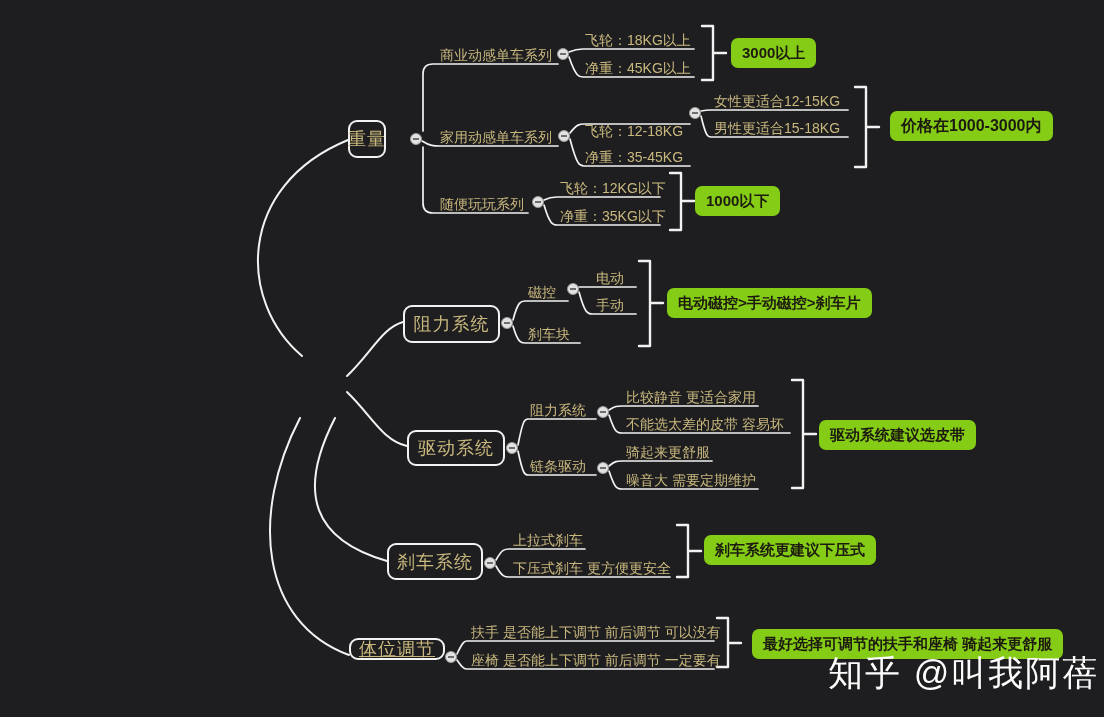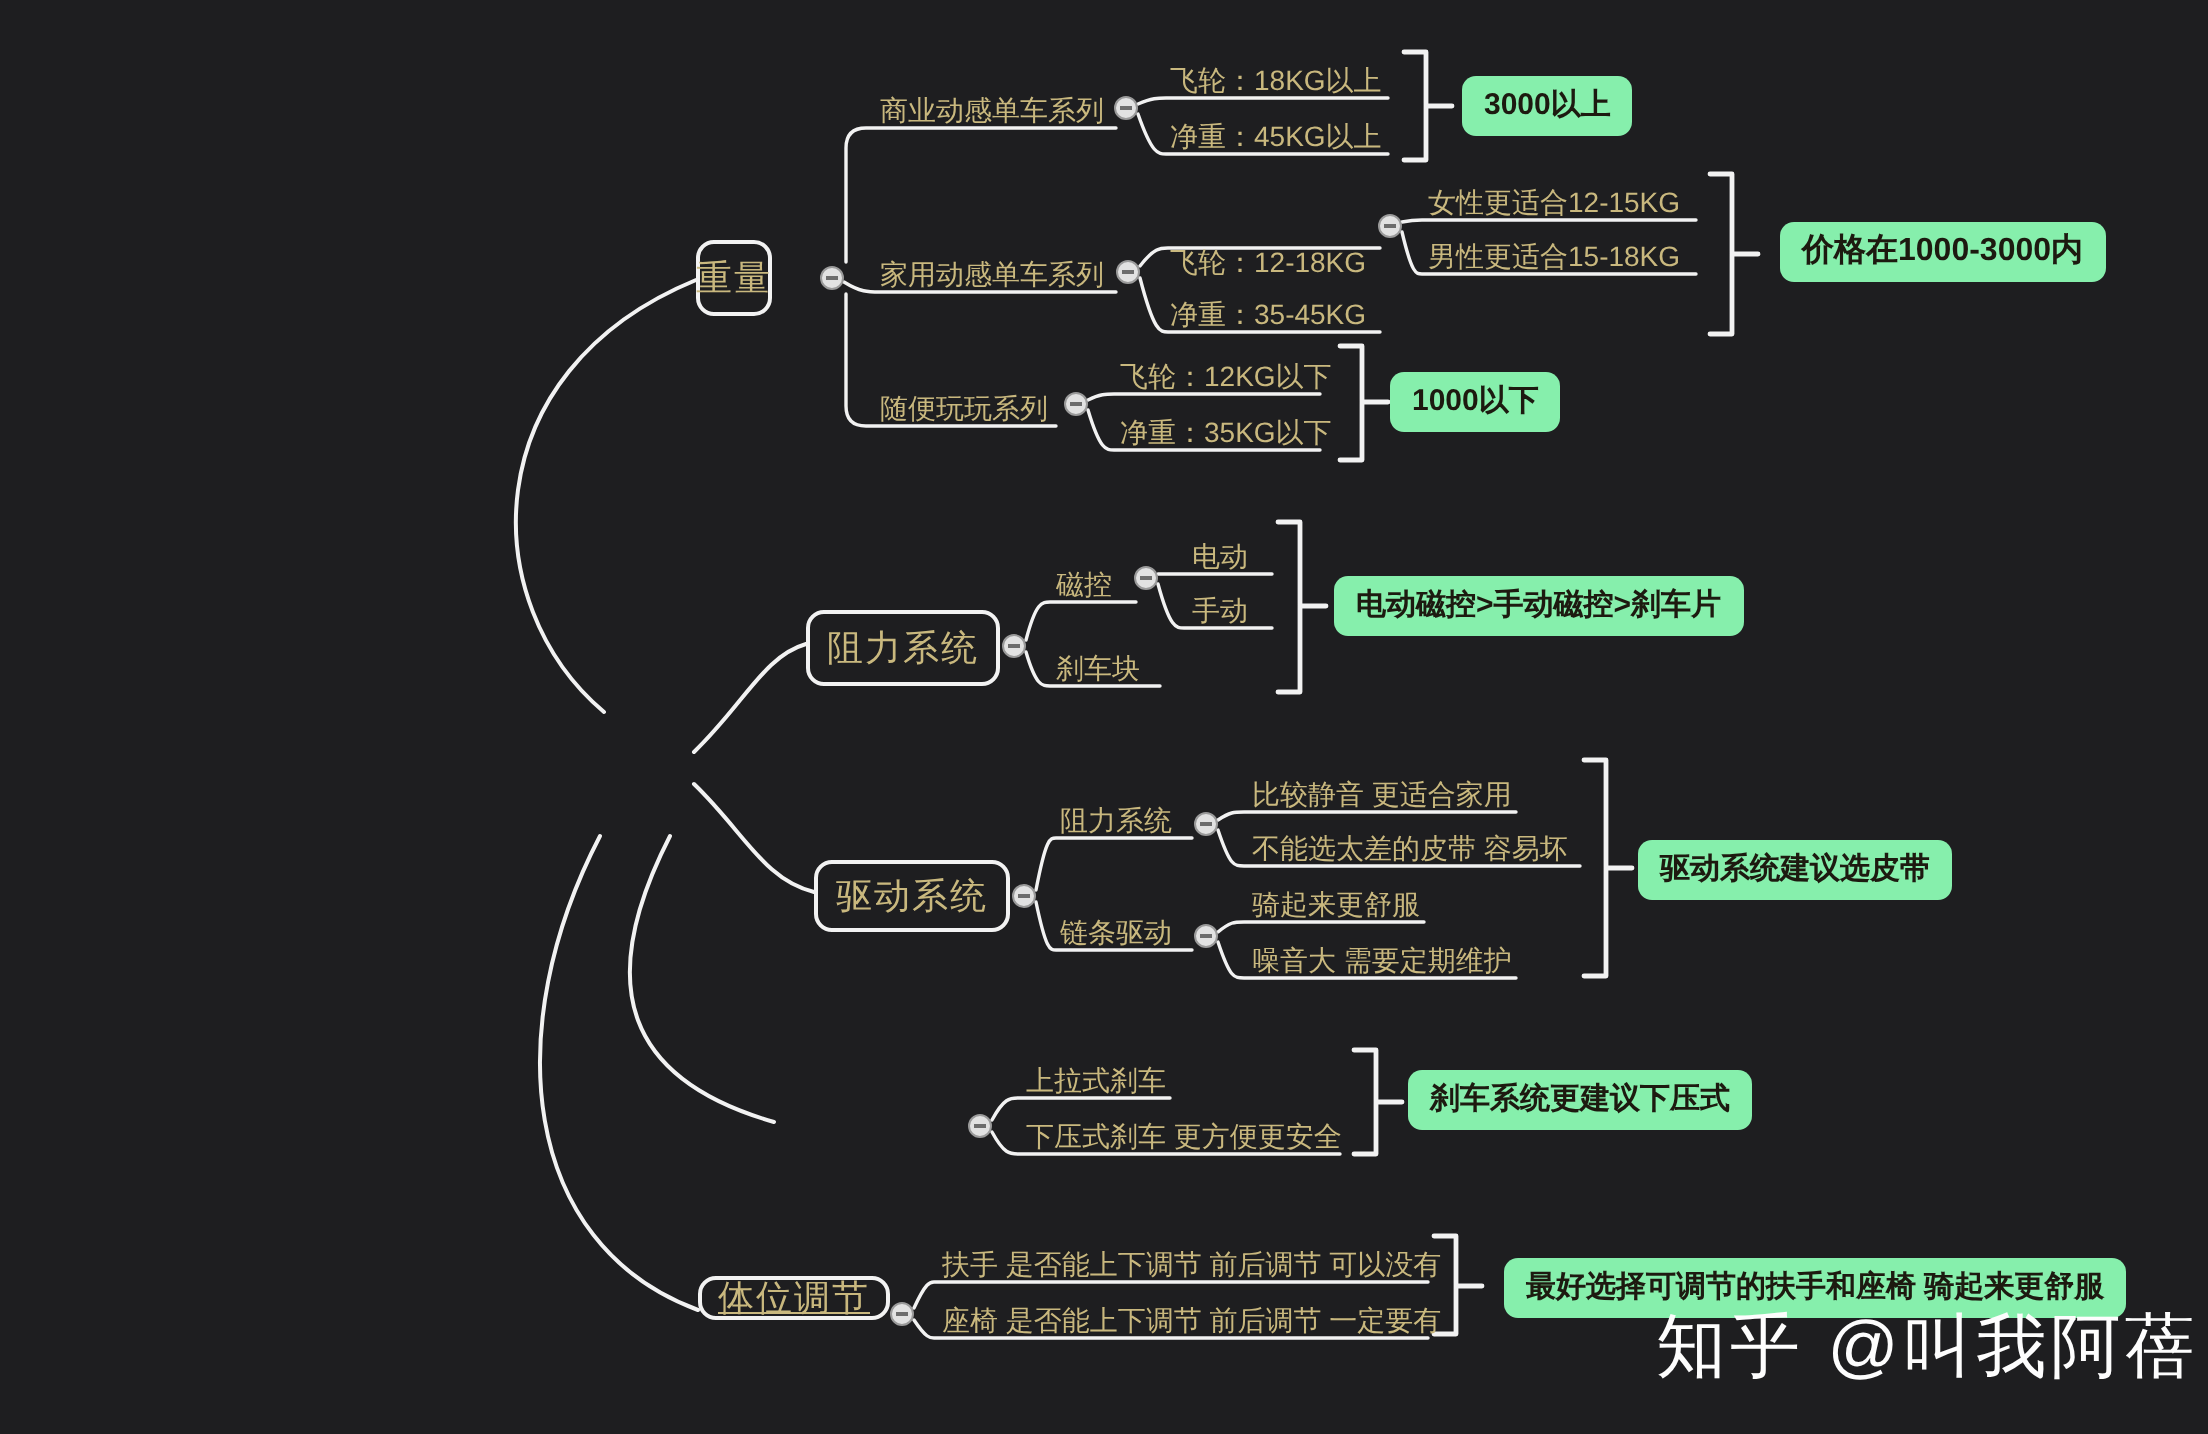--- a/index.html
+++ b/index.html
@@ -20,21 +20,21 @@
     white-space:nowrap;box-sizing:border-box;
   }
   .root{font-size:22px;font-weight:bold;letter-spacing:1px;}
   .branch{font-size:18px;letter-spacing:1px;}
 
   .leaf{
     position:absolute;z-index:3;color:#c9b87e;font-size:14px;white-space:nowrap;line-height:16px;
   }
 
   .summary{
-    position:absolute;z-index:3;background:#86efac;color:#1d1a10;font-weight:bold;
+    position:absolute;z-index:3;background:#84cc16;color:#1d1a10;font-weight:bold;
     font-size:15px;padding:6px 11px;border-radius:7px;white-space:nowrap;line-height:18px;
   }
   .summary.big{font-size:16px;}
 
   .collapse{
     position:absolute;z-index:4;width:12px;height:12px;border-radius:50%;
     background:#e2e2e2;border:1px solid #9a9a9a;box-sizing:border-box;
     display:flex;align-items:center;justify-content:center;cursor:pointer;
   }
   .collapse::after{content:"";display:block;width:6px;height:2px;background:#6d6d6d;}
@@ -96,20 +96,21 @@
     <path class="bracket" d="M 639,261 L 650,261 L 650,346 L 639,346 M 650,303 L 663,303"></path>
     <path class="bracket" d="M 792,380 L 803,380 L 803,488 L 792,488 M 803,434 L 816,434"></path>
     <path class="bracket" d="M 677,525 L 688,525 L 688,577 L 677,577 M 688,551 L 701,551"></path>
     <path class="bracket" d="M 717,618 L 728,618 L 728,667 L 717,667 M 728,643 L 741,643"></path>
   </svg>
 
 
   <div class="topic-box branch" style="left:348px;top:120px;width:38px;height:38px;">重量</div>
   <div class="topic-box branch" style="left:403px;top:305px;width:97px;height:38px;">阻力系统</div>
   <div class="topic-box branch" style="left:407px;top:430px;width:98px;height:36px;">驱动系统</div>
+  <div class="topic-box branch" style="left:387px;top:543px;width:96px;height:37px;">刹车系统</div>
   <div class="topic-box branch" style="left:349px;top:638px;width:96px;height:22px;text-decoration:underline;">体位调节</div>
 
   <div class="leaf" style="left:440px;top:47px;">商业动感单车系列</div>
   <div class="leaf" style="left:585px;top:32px;">飞轮：18KG以上</div>
   <div class="leaf" style="left:585px;top:60px;">净重：45KG以上</div>
 
   <div class="leaf" style="left:440px;top:129px;">家用动感单车系列</div>
   <div class="leaf" style="left:585px;top:107px;margin-top:16px;">飞轮：12-18KG</div>
   <div class="leaf" style="left:714px;top:93px;">女性更适合12-15KG</div>
   <div class="leaf" style="left:714px;top:120px;">男性更适合15-18KG</div>

